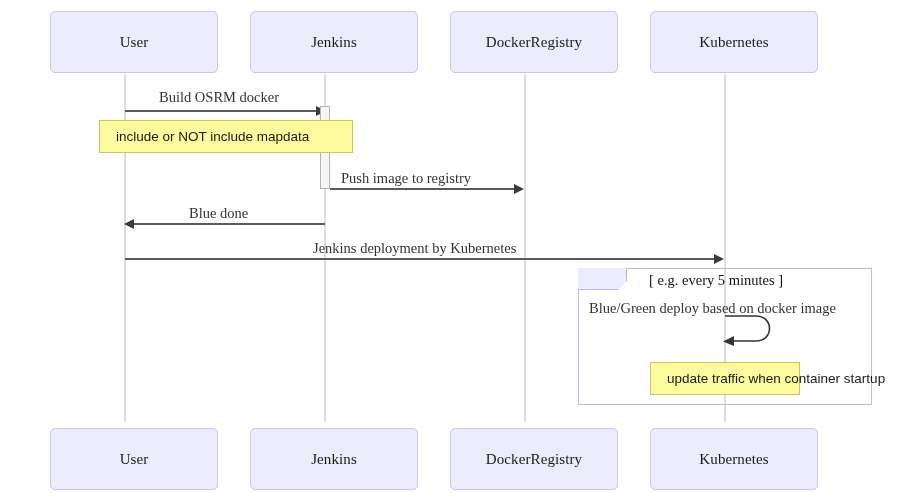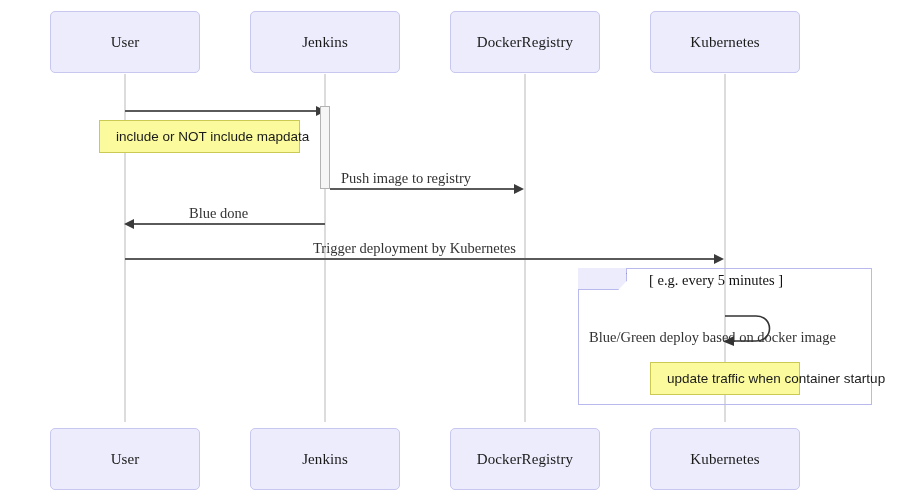--- a/index.html
+++ b/index.html
@@ -17,21 +17,21 @@
     position: relative;
     width: 921px;
     height: 493px;
     background: #ffffff;
   }
 
   
   .participant {
     position: absolute;
     box-sizing: border-box;
-    width: 150px;
+    width: 168px;
     height: 62px;
     background: #ececfc;
     border: 1px solid #c7c7f0;
     border-radius: 5px;
     display: flex;
     align-items: center;
     justify-content: center;
     font-family: "Liberation Serif", serif;
     font-size: 15px;
     color: #1a1a1a;
@@ -156,47 +156,48 @@
   <div class="participant" style="left:250px; top:11px;">
     <span>Jenkins</span>
   </div>
   <div class="participant" style="left:450px; top:11px;">
     <span>DockerRegistry</span>
   </div>
   <div class="participant" style="left:650px; top:11px;">
     <span>Kubernetes</span>
   </div>
 
+  <div class="msg-label" style="left:159px; top:89px;">Build OSRM docker</div>
   <div class="msg-line" style="left:125px; top:110px; width:195px;"></div>
   <div class="arrowhead right" style="left:316px; top:106px;"></div>
 
   <div class="activation" style="left:320px; top:106px; height:83px;"></div>
 
-  <div class="note" style="left:99px; top:120px; width:201px; height:33px;">
+  <div class="note" style="left:99px; top:120px; width:254px; height:33px;">
     <span>include or NOT include mapdata</span>
   </div>
 
   <div class="msg-label" style="left:341px; top:170px;">Push image to registry</div>
   <div class="msg-line" style="left:330px; top:188px; width:190px;"></div>
   <div class="arrowhead right" style="left:514px; top:184px;"></div>
 
   <div class="msg-label" style="left:189px; top:205px;">Blue done</div>
   <div class="msg-line" style="left:130px; top:223px; width:195px;"></div>
   <div class="arrowhead left" style="left:124px; top:219px;"></div>
 
-  <div class="msg-label" style="left:313px; top:240px;">Trigger deployment by Kubernetes</div>
+  <div class="msg-label" style="left:313px; top:240px;">Jenkins deployment by Kubernetes</div>
   <div class="msg-line" style="left:125px; top:258px; width:595px;"></div>
   <div class="arrowhead right" style="left:714px; top:254px;"></div>
 
   <div class="fragment" style="left:578px; top:268px; width:294px; height:137px;"></div>
   <div class="fragment-tab" style="left:578px; top:268px; width:49px; height:22px;padding-left:48px;">
     <span>loop</span>
   </div>
   <div class="fragment-cond" style="left:649px; top:272px;">[ e.g. every 5 minutes ]</div>
-  <div class="fragment-text" style="left:589px; top:300px;margin-top:29px;">Blue/Green deploy based on docker image</div>
+  <div class="fragment-text" style="left:589px; top:300px;">Blue/Green deploy based on docker image</div>
 
   <svg class="selfloop" style="left:718px; top:312px;" width="62" height="34" viewBox="0 0 62 34">
     <path d="M 7 4 L 38 4 C 56 4, 56 29, 38 29 L 14 29" fill="none" stroke="#333333" stroke-width="1.6"></path>
     <polygon points="16,24 5,29.5 16,34" fill="#333333"></polygon>
   </svg>
 
   <div class="note note-overflow" style="left:650px; top:362px; width:150px; height:33px;">
     <span>update traffic when container startup</span>
   </div>
 

